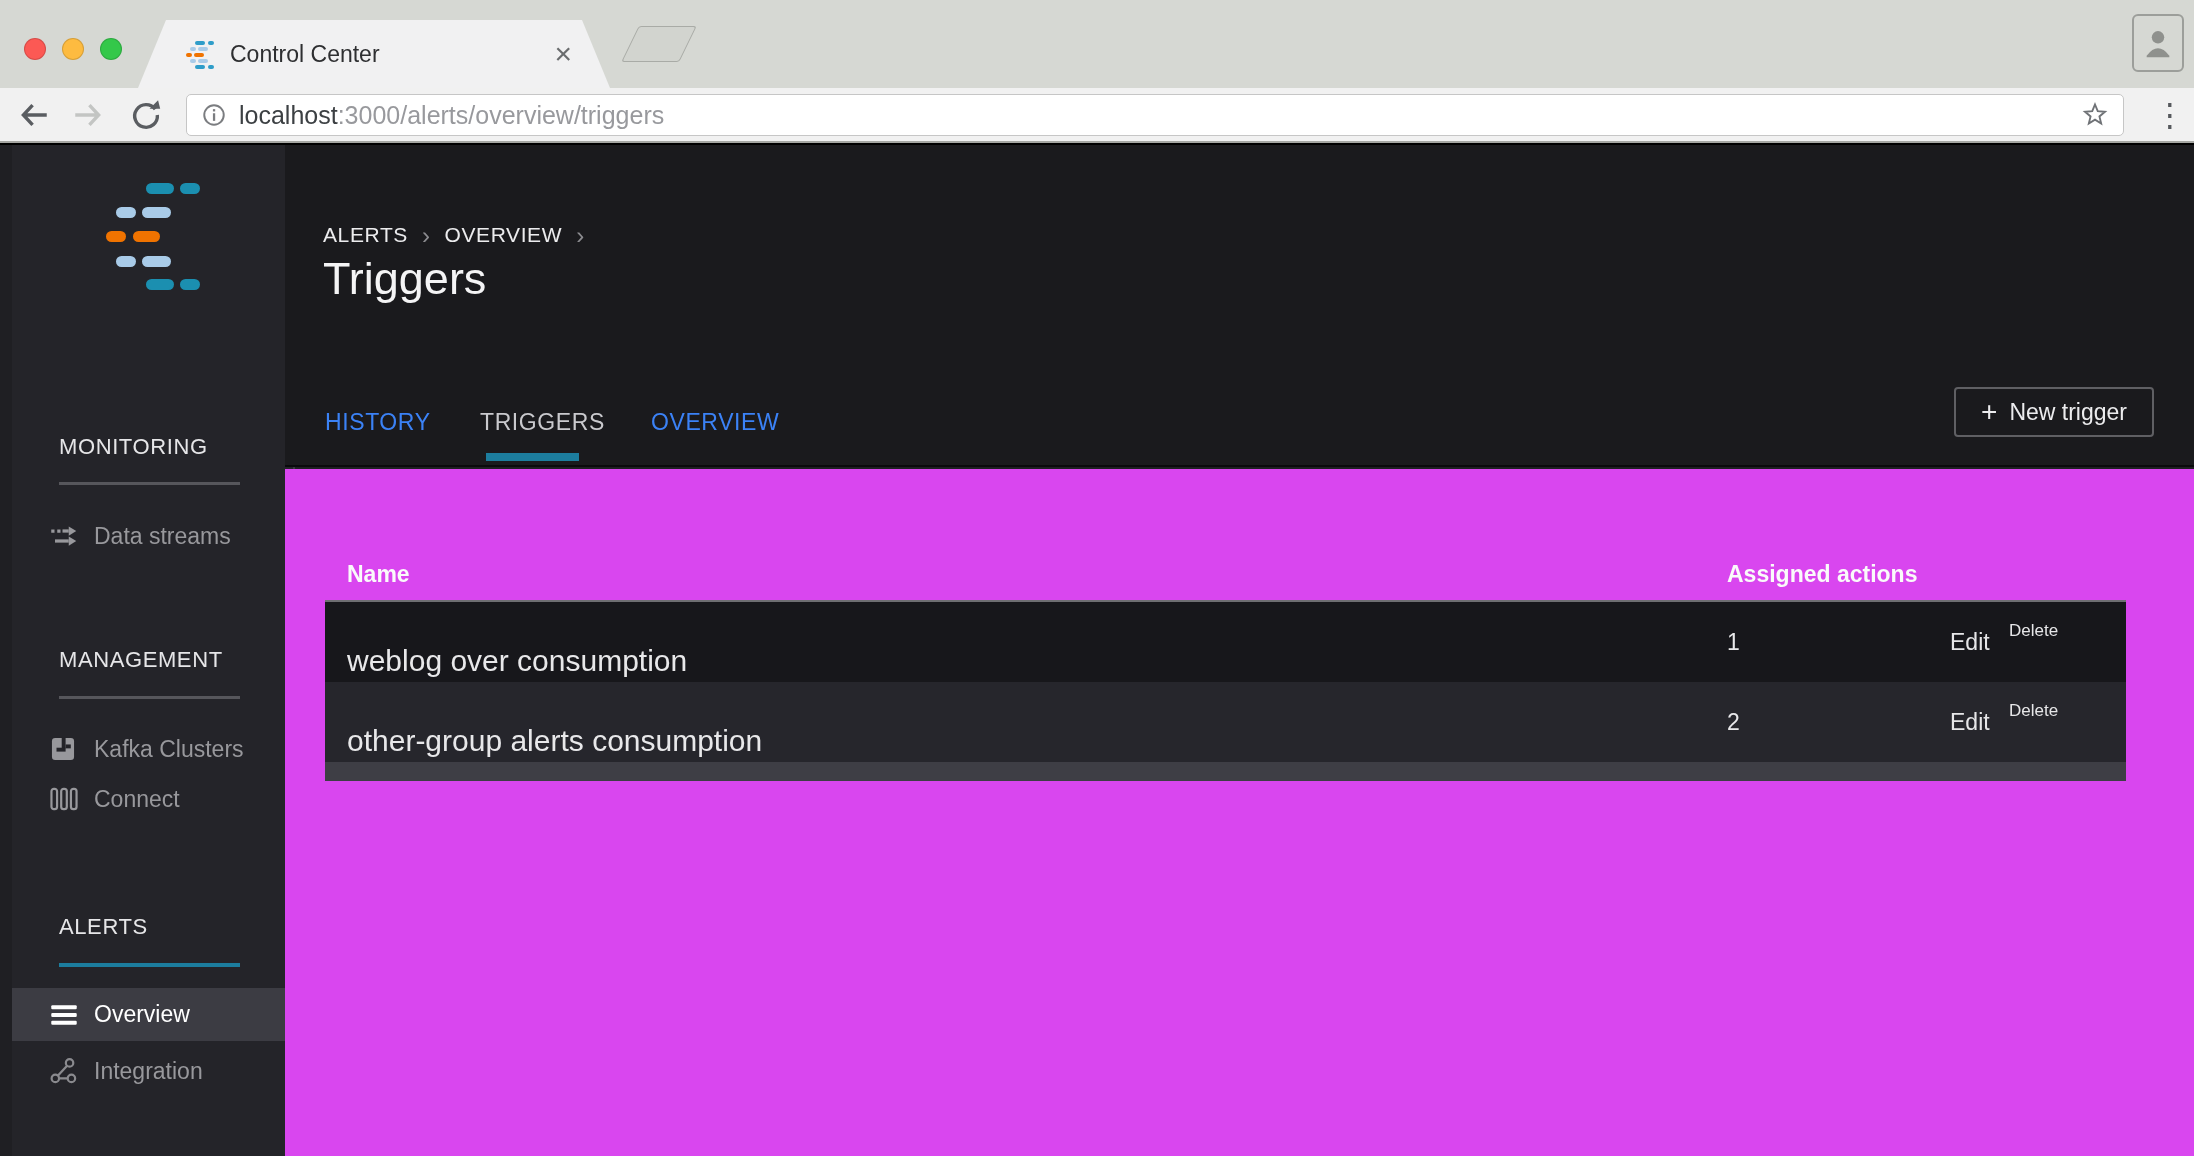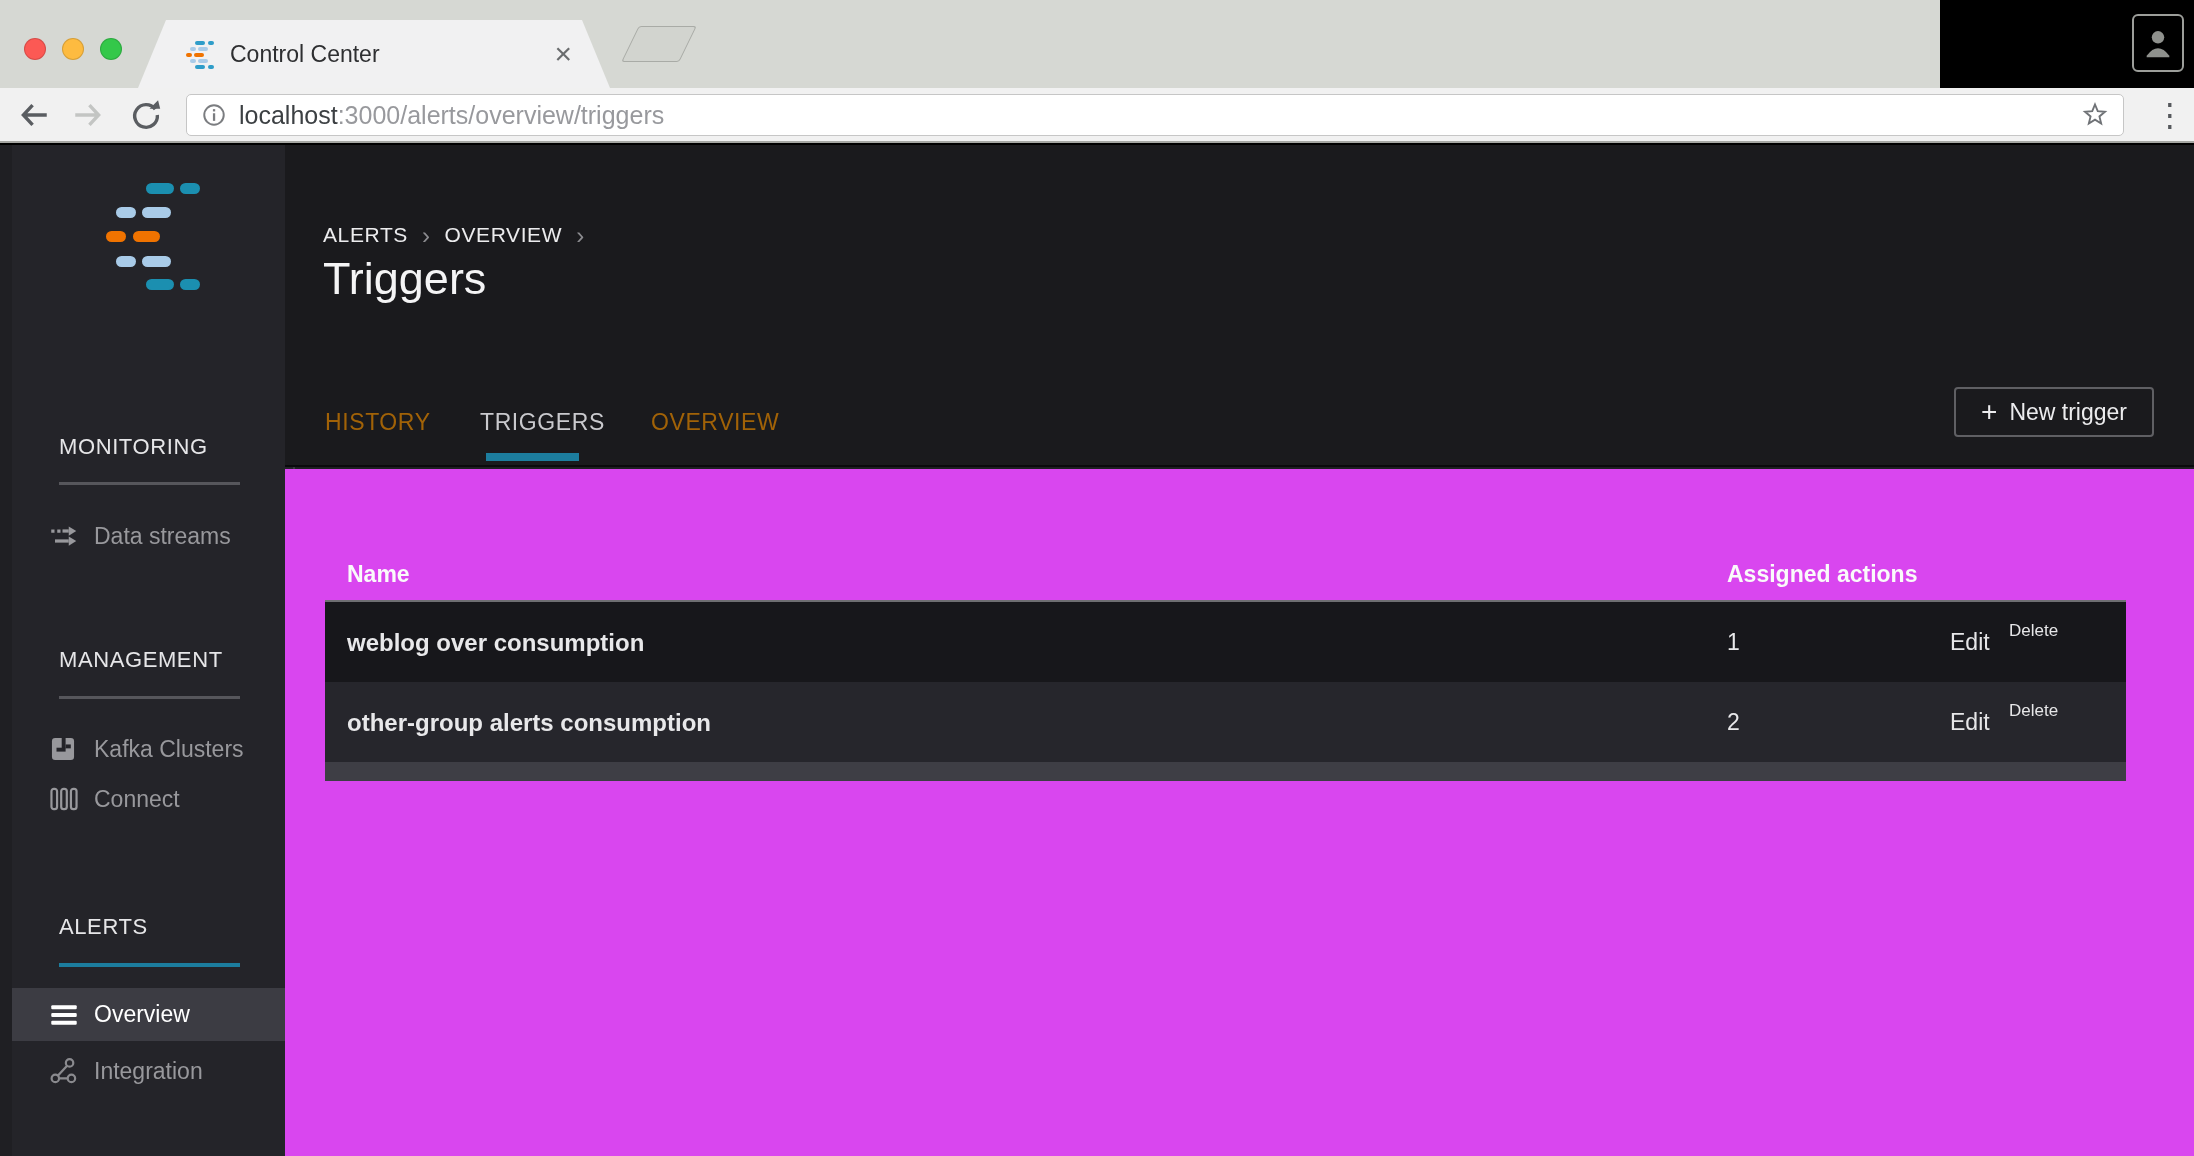--- a/index.html
+++ b/index.html
@@ -4,21 +4,21 @@
 <style>
   * { margin:0; padding:0; box-sizing:border-box; }
   body { background:#000; }
   .screen {
     position:relative; width:2194px; height:1156px; overflow:hidden;
     font-family:"Liberation Sans","DejaVu Sans",sans-serif;
     -webkit-font-smoothing:antialiased;
   }
 
   
-  .tabstrip { position:absolute; left:0; top:0; width:1940px; height:88px; background:#d6d8d3; }
+  .tabstrip { position:absolute; left:0; top:0; width:2194px; height:88px; background:#d6d8d3; }
   .traffic { position:absolute; top:38px; width:22px; height:22px; border-radius:50%; border:1px solid rgba(0,0,0,.15); }
   .t-close { left:24px; background:#fc5954; }
   .t-min   { left:62px; background:#fdbb40; }
   .t-zoom  { left:100px; background:#34c84a; }
 
   .browser-tab {
     position:absolute; left:138px; top:20px; width:472px; height:68px;
     background:#f1f1f2;
     clip-path:polygon(28px 0, calc(100% - 28px) 0, 100% 100%, 0 100%);
     display:flex; align-items:center;
@@ -74,42 +74,42 @@
   .side-item.active { background:#3c3c43; color:#ffffff; height:53px; }
 
   
   .main { position:absolute; left:285px; top:0; width:1909px; height:1011px; }
   .main-header { position:absolute; left:0; top:0; width:1909px; height:322px; background:#1a1a1d; border-bottom:2px solid #0a0a0c; }
   .breadcrumb { position:absolute; left:38px; top:78px; font-size:21px; letter-spacing:.6px; color:#ececee; display:flex; gap:14px; align-items:center; }
   .crumb-sep { color:#8b8b8f; font-size:24px; line-height:21px; }
   .page-title { position:absolute; left:38px; top:108px; font-size:45px; font-weight:400; color:#f4f4f5; }
 
   .tabs { position:absolute; left:0; top:264px; height:40px; }
-  .tab { position:absolute; top:0; font-size:23px; letter-spacing:.6px; color:#a16207; cursor:default; }
+  .tab { position:absolute; top:0; font-size:23px; letter-spacing:.6px; color:#3b82f6; cursor:default; }
   .tab.active { color:#c9c9cd; }
   .tab-hist { left:40px; } .tab-trig { left:195px; } .tab-act { left:366px; }
   .tab-underline { position:absolute; left:201px; top:308px; width:93px; height:8px; background:#1c7d9e; }
 
   .new-trigger-button {
     position:absolute; left:1669px; top:242px; width:200px; height:50px;
     border:2px solid #5f5f63; border-radius:4px; background:transparent;
     color:#ececee; font-size:23px; display:flex; align-items:center; justify-content:center; gap:12px;
     cursor:default;
   }
   .new-trigger-button .plus { font-size:28px; font-weight:300; line-height:28px; }
 
   .content { position:absolute; left:0; top:324px; width:1909px; height:687px; background:#d946ef; }
   .triggers-table { position:absolute; left:40px; top:80px; width:1801px; }
   .thead { position:relative; height:53px; border-bottom:2px solid #6e6e72; }
   .th-name { position:absolute; left:22px; top:12px; font-size:23px; font-weight:700; color:#fafafa; }
   .th-actions { position:absolute; left:1402px; top:12px; font-size:23px; font-weight:700; color:#fafafa; }
   .trow { position:relative; height:80px; }
   .trow.odd { background:#17171b; }
   .trow.even { background:#26262c; }
-  .td-name { position:absolute; left:22px; top:27px; font-size:24px; color:#e8e8ea;font-weight:bold; }
+  .td-name { position:absolute; left:22px; top:42px; font-size:30px; color:#e8e8ea; }
   .td-count { position:absolute; left:1402px; top:27px; font-size:23px; color:#e8e8ea; }
   .td-edit { position:absolute; left:1625px; top:27px; font-size:23px; color:#e6e6e8; cursor:default; }
   .td-delete { position:absolute; left:1684px; top:19px; font-size:17px; color:#e6e6e8; cursor:default;text-align:right; }
   .table-scrollbar { height:19px; background:#3e3e45; }
 
   svg { display:block; }
 </style>
 </head>
 <body>
 

